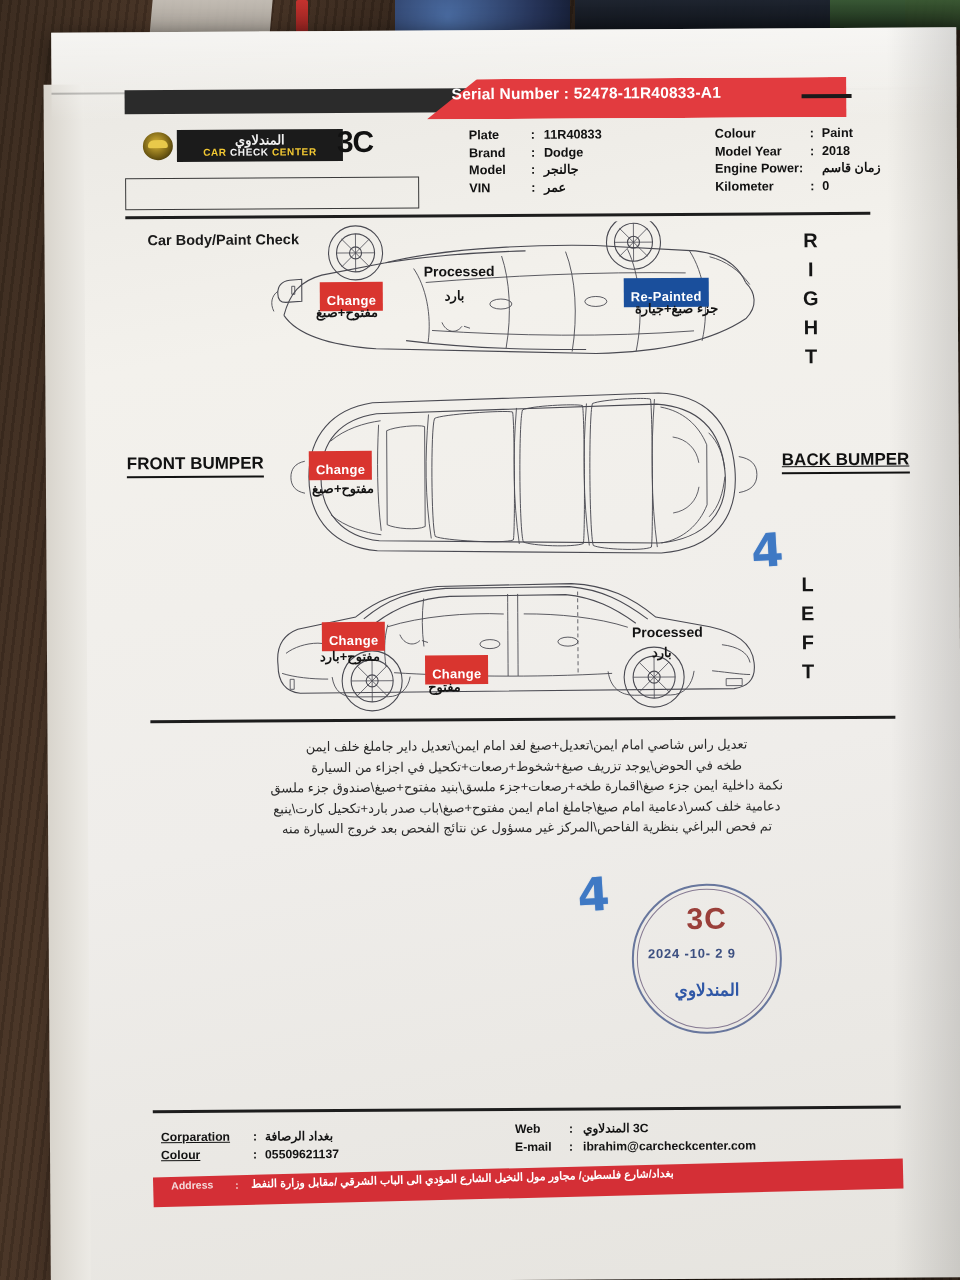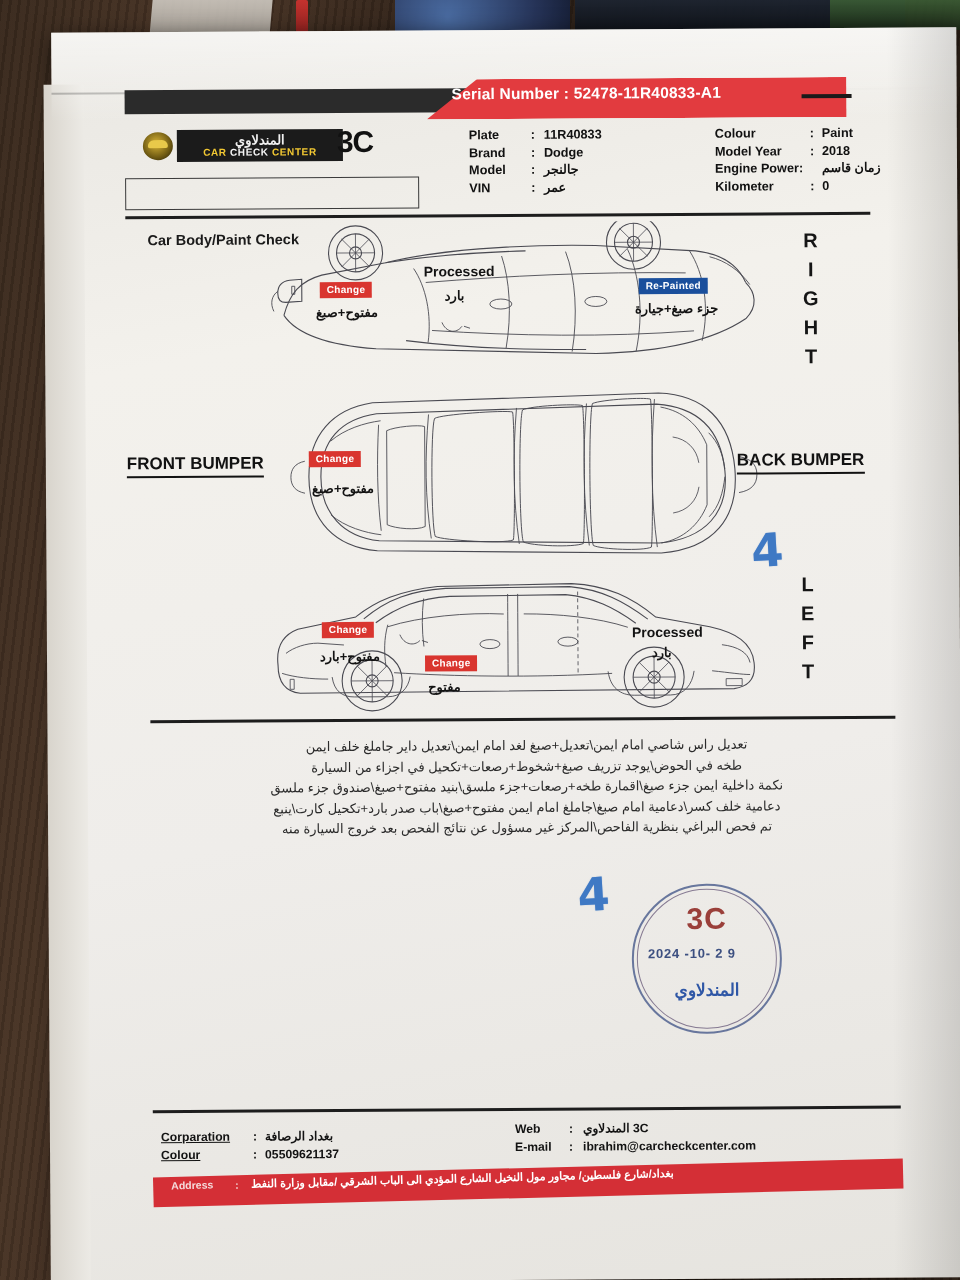--- a/index.html
+++ b/index.html
@@ -90,25 +90,25 @@
   #rule-mid{left:150px;top:718px;width:745px;height:3px;background:#1d1d1d;}
   #rule-foot{left:150px;top:1108px;width:748px;height:2.5px;background:#1d1d1d;}
 
   
   .vert{width:26px;text-align:center;font-size:20px;font-weight:bold;color:#151515;
     line-height:29px;}
   #right-label{left:800px;top:228px;}
   #left-label{left:795px;top:572px;}
   #front-bumper{left:128px;top:452px;font-size:17px;font-weight:bold;color:#121212;
     border-bottom:2.5px solid #121212;padding-bottom:2px;}
-  #back-bumper{left:738px;top:452px;font-size:17px;font-weight:bold;color:#121212;
-    border-bottom:2.5px solid #121212;padding-bottom:2px;}
-
-  
-  .chip{font-size:10px;font-weight:bold;color:#fff;padding:2px 7px 3px;white-space:nowrap;
+  #back-bumper{left:783px;top:452px;font-size:17px;font-weight:bold;color:#121212;
+    border-bottom:2.5px solid #121212;padding-bottom:2px;text-decoration:underline;}
+
+  
+  .chip{font-size:13px;font-weight:bold;color:#fff;padding:11px 7px 3px;white-space:nowrap;
     letter-spacing:.3px;}
   .chip.red{background:#d9352f;}
   .chip.blue{background:#1a4f9c;}
   .plain{font-size:14px;font-weight:bold;color:#131313;white-space:nowrap;}
   .ar-note{font-size:13px;font-weight:bold;color:#131313;direction:rtl;white-space:nowrap;}
 
   
   .hand4{font-family:"DejaVu Sans",sans-serif;font-weight:bold;color:#3f79c4;
     font-size:46px;line-height:46px;text-shadow:0 0 1px rgba(63,121,196,.55);
     transform:rotate(-3deg);}
@@ -275,21 +275,21 @@
         </g>
         <path d="M444,36 C460,40 474,50 484,64" stroke-width="0.9"></path>
         <path d="M8,88 C4,80 6,72 12,68" stroke-width="0.9"></path>
       </g>
     </svg>
 
     <div class="abs chip red" style="left:322px;top:281px;">Change</div>
     <div class="abs plain" style="left:426px;top:263px;">Processed</div>
     <div class="abs ar-note" style="left:447px;top:288px;">بارد</div>
     <div class="abs ar-note" style="left:318px;top:304px;">مفتوح+صبغ</div>
-    <div class="abs chip blue" style="left:641px;top:279px;">Re-Painted</div>
+    <div class="abs chip blue" style="left:626px;top:279px;">Re-Painted</div>
     <div class="abs ar-note" style="left:637px;top:302px;">جزء صبغ+جيارة</div>
 
     <div class="abs vert" id="right-label">
         <div>R</div>
         <div>I</div>
         <div>G</div>
         <div>H</div>
         <div>T</div>
       </div>
 

